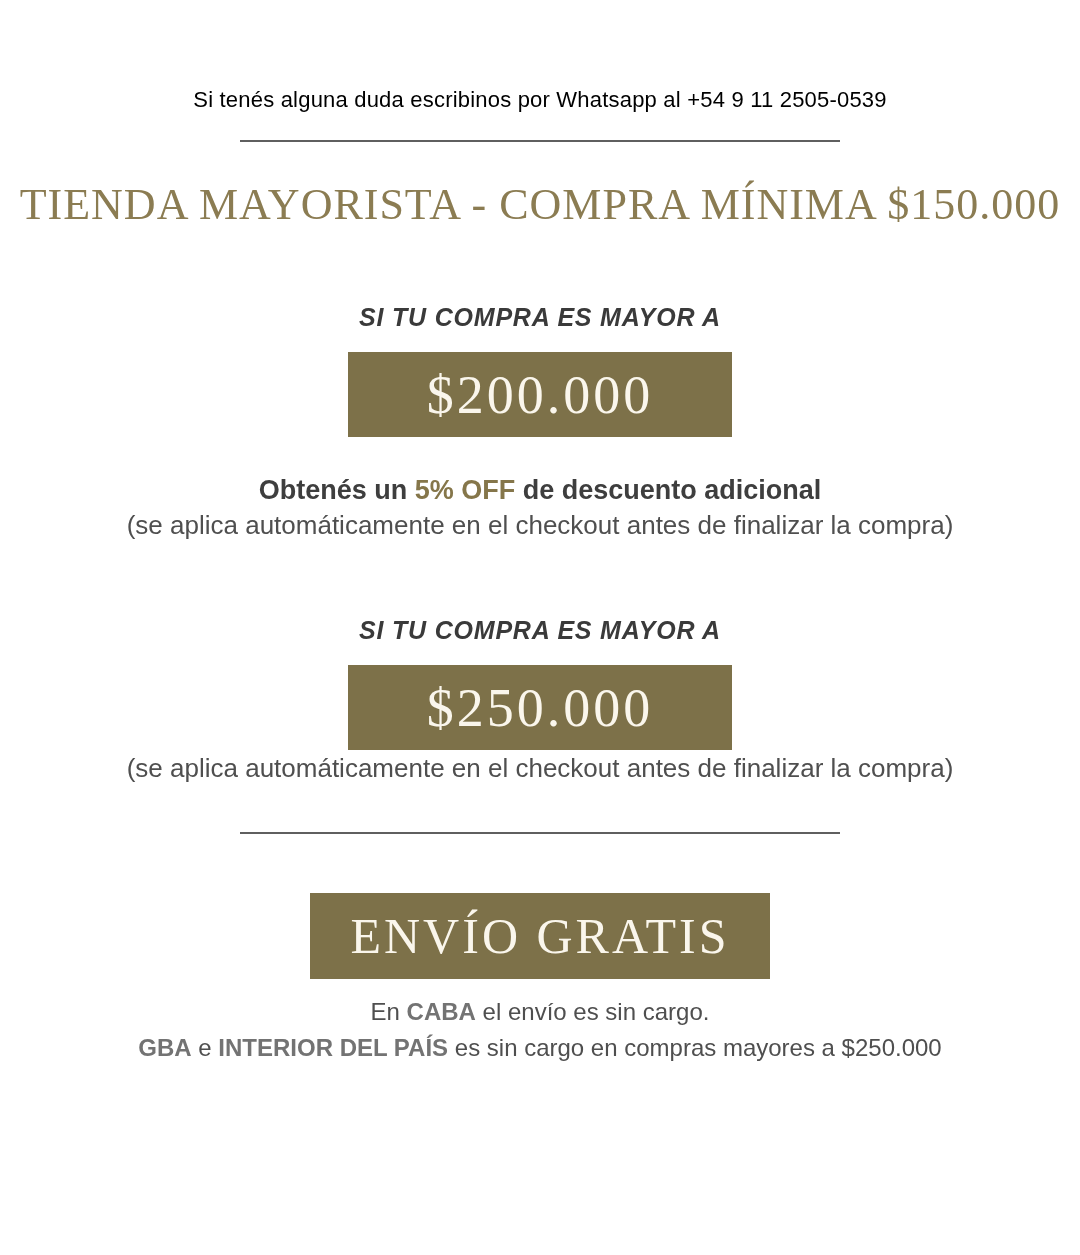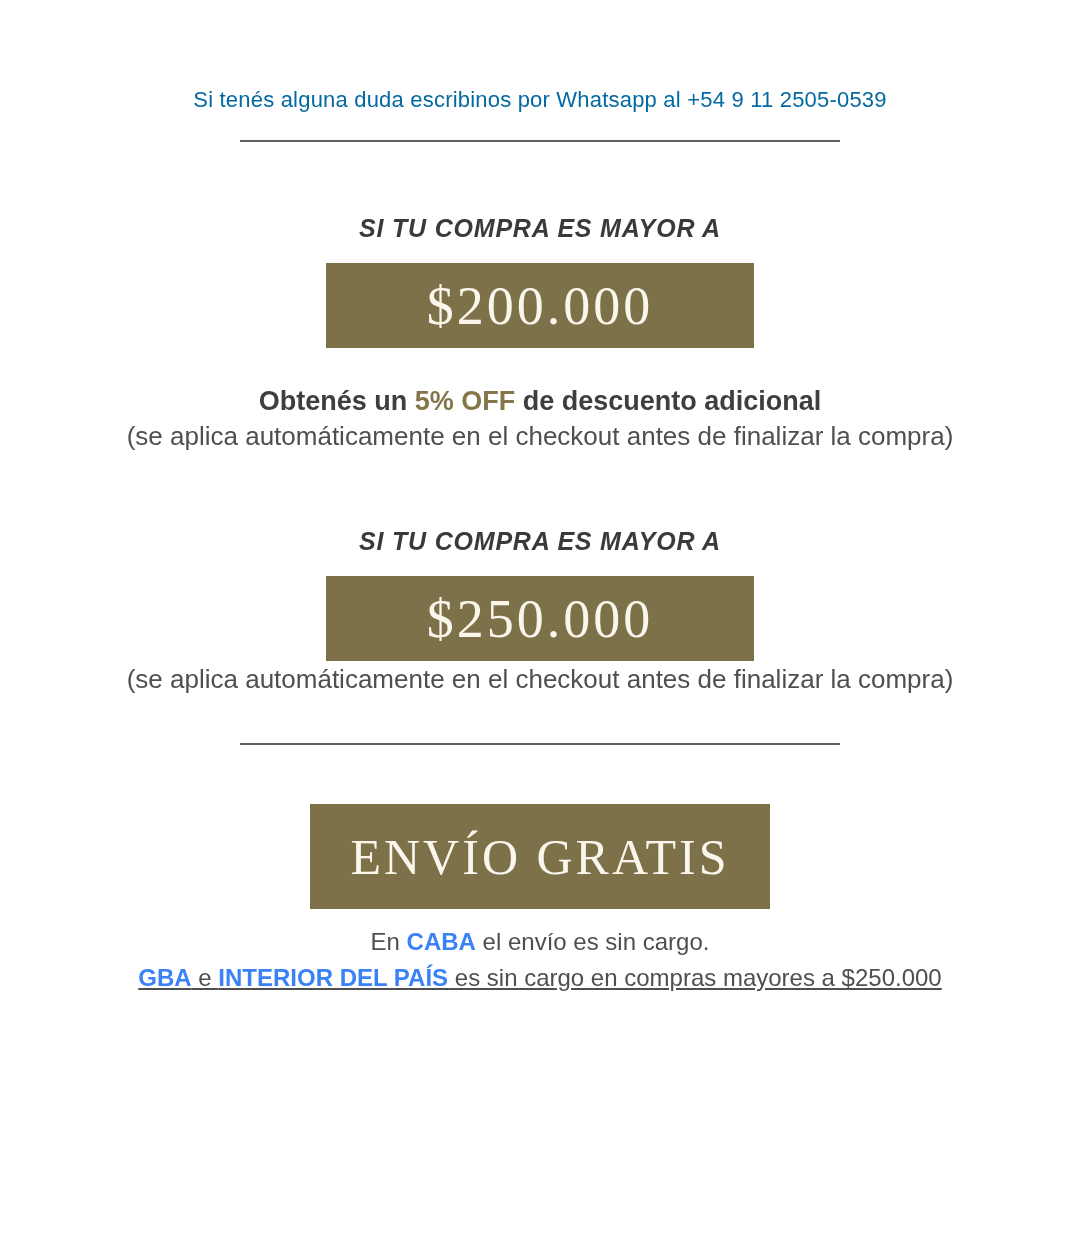--- a/index.html
+++ b/index.html
@@ -10,21 +10,21 @@
     margin: 0 auto;
     background: #ffffff;
     font-family: "Liberation Sans", sans-serif;
     text-align: center;
     overflow: hidden;
   }
   .contact-line {
     margin: 87px auto 0;
     font-size: 22px;
     line-height: 26px;
-    color: #0369a1;
+    color: #000000;
     letter-spacing: 0.2px;
   }
   .divider {
     width: 600px;
     height: 2px;
     background: #5f5f5f;
     margin: 27px auto 0;
     border: none;
   }
   .store-title {
@@ -48,21 +48,21 @@
     font-size: 25px;
     line-height: 30px;
     font-weight: 700;
     color: #3a3a3a;
     letter-spacing: 0.8px;
     font-style: italic;
   }
   .tier-label.first { margin: 71px auto 0; }
   .tier-label.second { margin: 74px auto 0; }
   .amount-box {
-    width: 428px;
+    width: 384px;
     height: 85px;
     margin: 20px auto 0;
     background: #7d7149;
     display: flex;
     align-items: center;
     justify-content: center;
   }
   .amount-text {
     font-family: "Liberation Serif", serif;
     font-weight: 400;
@@ -83,21 +83,21 @@
     margin: 2px auto 0;
     font-size: 26px;
     line-height: 32px;
     font-weight: 400;
     color: #4f4f4f;
     text-align: center;
   }
   .divider.second { margin: 48px auto 0; }
   .shipping-banner {
     width: 460px;
-    height: 105px;
+    height: 86px;
     margin: 59px auto 0;
     background: #7d7149;
     display: flex;
     align-items: center;
     justify-content: center;
   }
   .shipping-banner-text {
     font-family: "Liberation Serif", serif;
     font-weight: 400;
     font-size: 50px;
@@ -109,33 +109,33 @@
     margin: 18px auto 0;
     font-size: 24px;
     line-height: 30px;
     color: #4f4f4f;
   }
   .shipping-line2 {
     margin: 6px auto 12px;
     font-size: 24px;
     line-height: 30px;
     color: #4f4f4f;
-    text-decoration: underline;
   }
-  .bold-dark { font-weight: 700; color: #3b82f6; }
+  .bold-dark { font-weight: 700; color: #737373; }
 </style>
 </head>
 <body>
 
 <div class="page">
 
   <div class="contact-line">Si tenés alguna duda escribinos por Whatsapp al +54 9 11 2505-0539</div>
 
   <div class="divider"></div>
 
+  <div class="store-title">TIENDA MAYORISTA - COMPRA MÍNIMA $150.000</div>
 
 
   <div class="tier-label first">SI TU COMPRA ES MAYOR A</div>
 
   <div class="amount-box">
     <span class="amount-text">$200.000</span>
   </div>
 
   <div class="benefit-line">
     <span>Obtenés un </span><span class="benefit-highlight">5% OFF</span><span> de descuento adicional</span>

